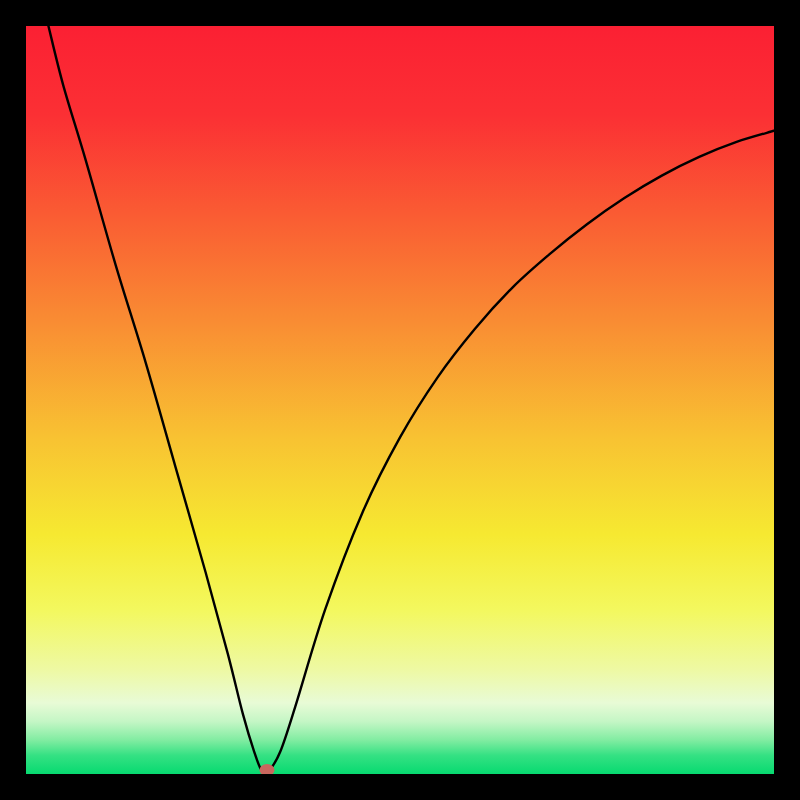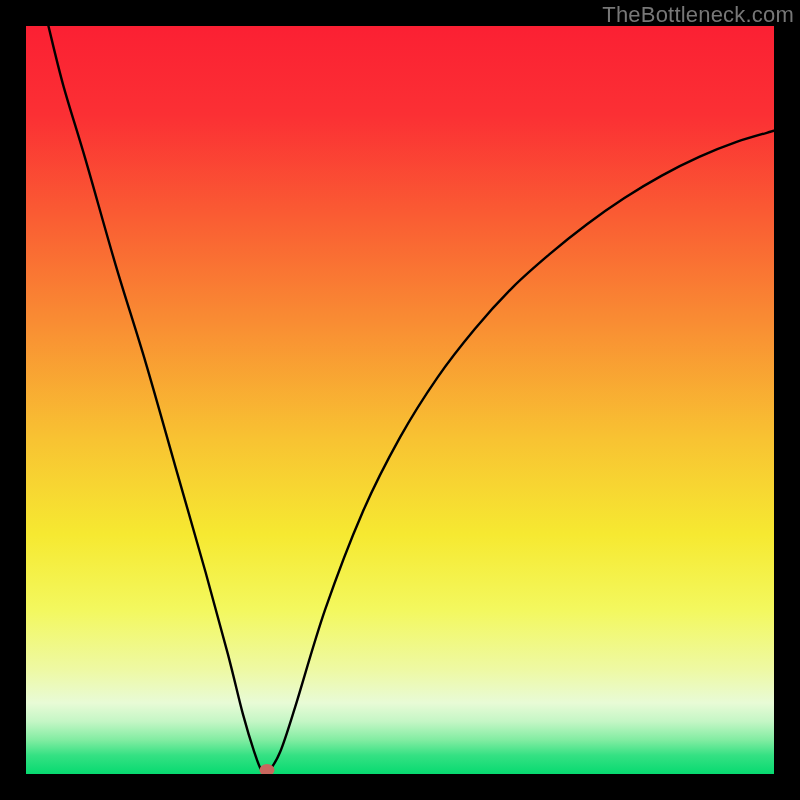--- a/index.html
+++ b/index.html
@@ -80,14 +80,13 @@
       <rect x="0" y="0" width="100" height="100" fill="url(#bg-grad)"></rect>
     </svg>
 
     <svg class="curve" viewBox="0 0 100 100" preserveAspectRatio="none">
       <path id="curve-path" d="M 3,0 C 3.3333333333333335,1.3333333333333333 4.166666666666667,5 5,8 C 5.833333333333333,11 6.833333333333333,14 8,18 C 9.166666666666666,22 10.666666666666666,27.5 12,32 C 13.333333333333334,36.5 14.666666666666666,40.49999999999999 16,44.99999999999999 C 17.333333333333332,49.49999999999999 18.666666666666668,54.33333333333333 20,59 C 21.333333333333332,63.66666666666667 22.833333333333332,68.83333333333333 24,73 C 25.166666666666668,77.16666666666667 26.166666666666668,80.83333333333333 27,84 C 27.833333333333332,87.16666666666667 28.416666666666664,89.83333333333333 28.999999999999996,92 C 29.58333333333333,94.16666666666667 30.083333333333332,95.75 30.5,97 C 30.916666666666668,98.25 31.166666666666668,99.08333333333333 31.5,99.5 C 31.833333333333332,99.91666666666667 32.083333333333336,99.91666666666667 32.5,99.5 C 32.916666666666664,99.08333333333333 33.416666666666664,98.41666666666667 34,97 C 34.583333333333336,95.58333333333333 35,94.16666666666667 36,91 C 37,87.83333333333333 38.5,82.33333333333333 40,78 C 41.5,73.66666666666667 43.333333333333336,68.83333333333333 45,65 C 46.666666666666664,61.166666666666664 48.33333333333333,58 50,55 C 51.66666666666667,52 53.33333333333334,49.416666666666664 55.00000000000001,47 C 56.66666666666667,44.583333333333336 58.333333333333336,42.5 60,40.5 C 61.666666666666664,38.5 63.333333333333336,36.666666666666664 65,35 C 66.66666666666667,33.333333333333336 68.33333333333333,31.916666666666668 70,30.5 C 71.66666666666667,29.083333333333332 73.33333333333333,27.75 75,26.5 C 76.66666666666667,25.25 78.33333333333333,24.083333333333332 80,23 C 81.66666666666667,21.916666666666668 83.33333333333333,20.916666666666668 85,20 C 86.66666666666667,19.083333333333332 88.33333333333333,18.25 90,17.5 C 91.66666666666667,16.75 93.33333333333333,16.083333333333332 95,15.5 C 96.66666666666667,14.916666666666666 99.16666666666667,14.25 100,14" fill="none" stroke="#000000" stroke-width="0.35" vector-effect="non-scaling-stroke" stroke-linejoin="round" stroke-linecap="round" style="stroke-width:2.4px"></path>
     </svg>
 
     <div class="marker" id="marker" style="left: 32.2%; top: 99.5%; background: rgb(201, 103, 94);"></div>
   </div>
 
-  <div class="watermark">TheBottleneck.com</div>
 </div>
 
 </body></html>

